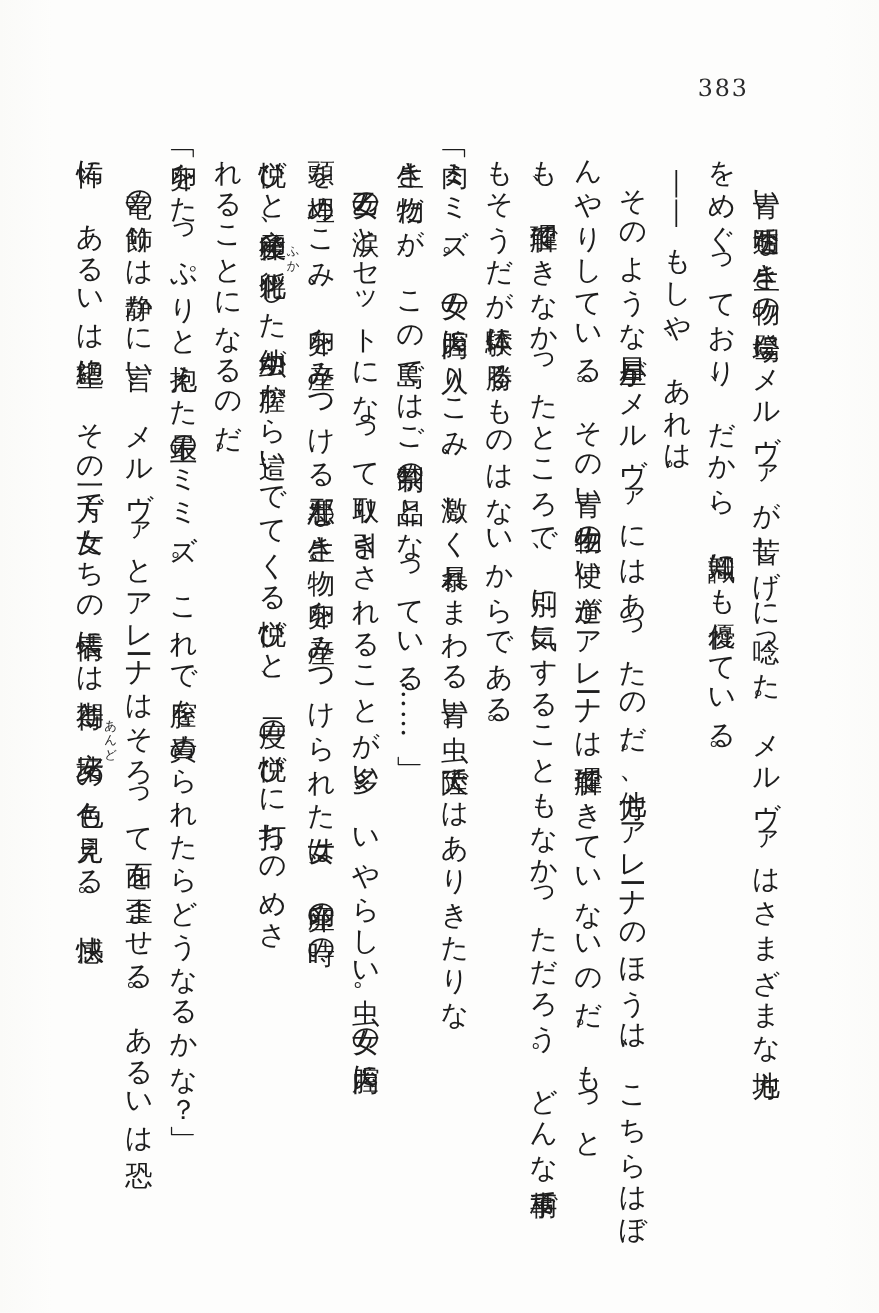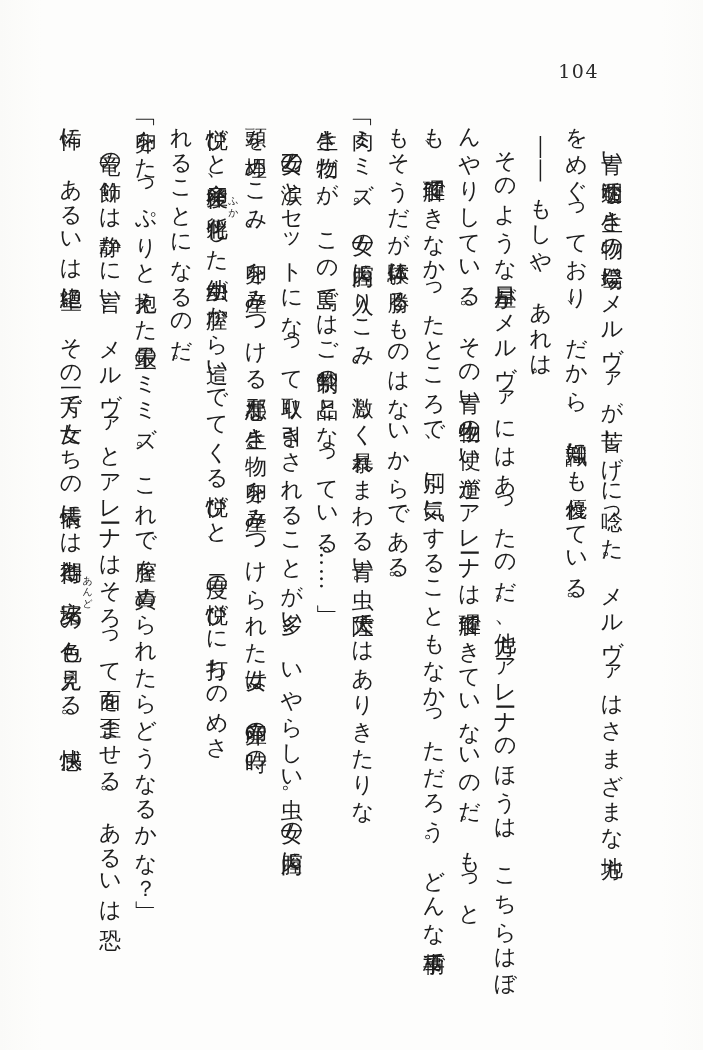--- a/index.html
+++ b/index.html
@@ -51,21 +51,21 @@
   rt {
     font-size: 10px;
     letter-spacing: 0;
     color: #2a2a2a;
   }
 </style>
 </head>
 <body>
 
 <div class="page">
-  <div class="page-number">104</div>
+  <div class="page-number">383</div>
 
   <div class="text-block">
       <div class="col indent">青い透明な生き物の登場にメルヴァが苦しげに唸った。メルヴァはさまざまな地方</div>
       <div class="col">をめぐっており、だから、知識にも優れている。</div>
       <div class="col indent">――もしや、あれは。</div>
       <div class="col indent">そのような目星がメルヴァにはあったのだ。他方、アレーナのほうは、こちらはぼ</div>
       <div class="col">んやりしている。その青い生物の使い道がアレーナは理解できていないのだ。もっと</div>
       <div class="col">も、理解できなかったところで、別に気にすることもなかっただろう。どんな事柄で</div>
       <div class="col">もそうだが体験に勝るものはないからである。</div>
       <div class="col">「肉ミミズ。女の膣内に入りこみ、激しく暴れまわる青い虫。大陸ではありきたりな</div>

